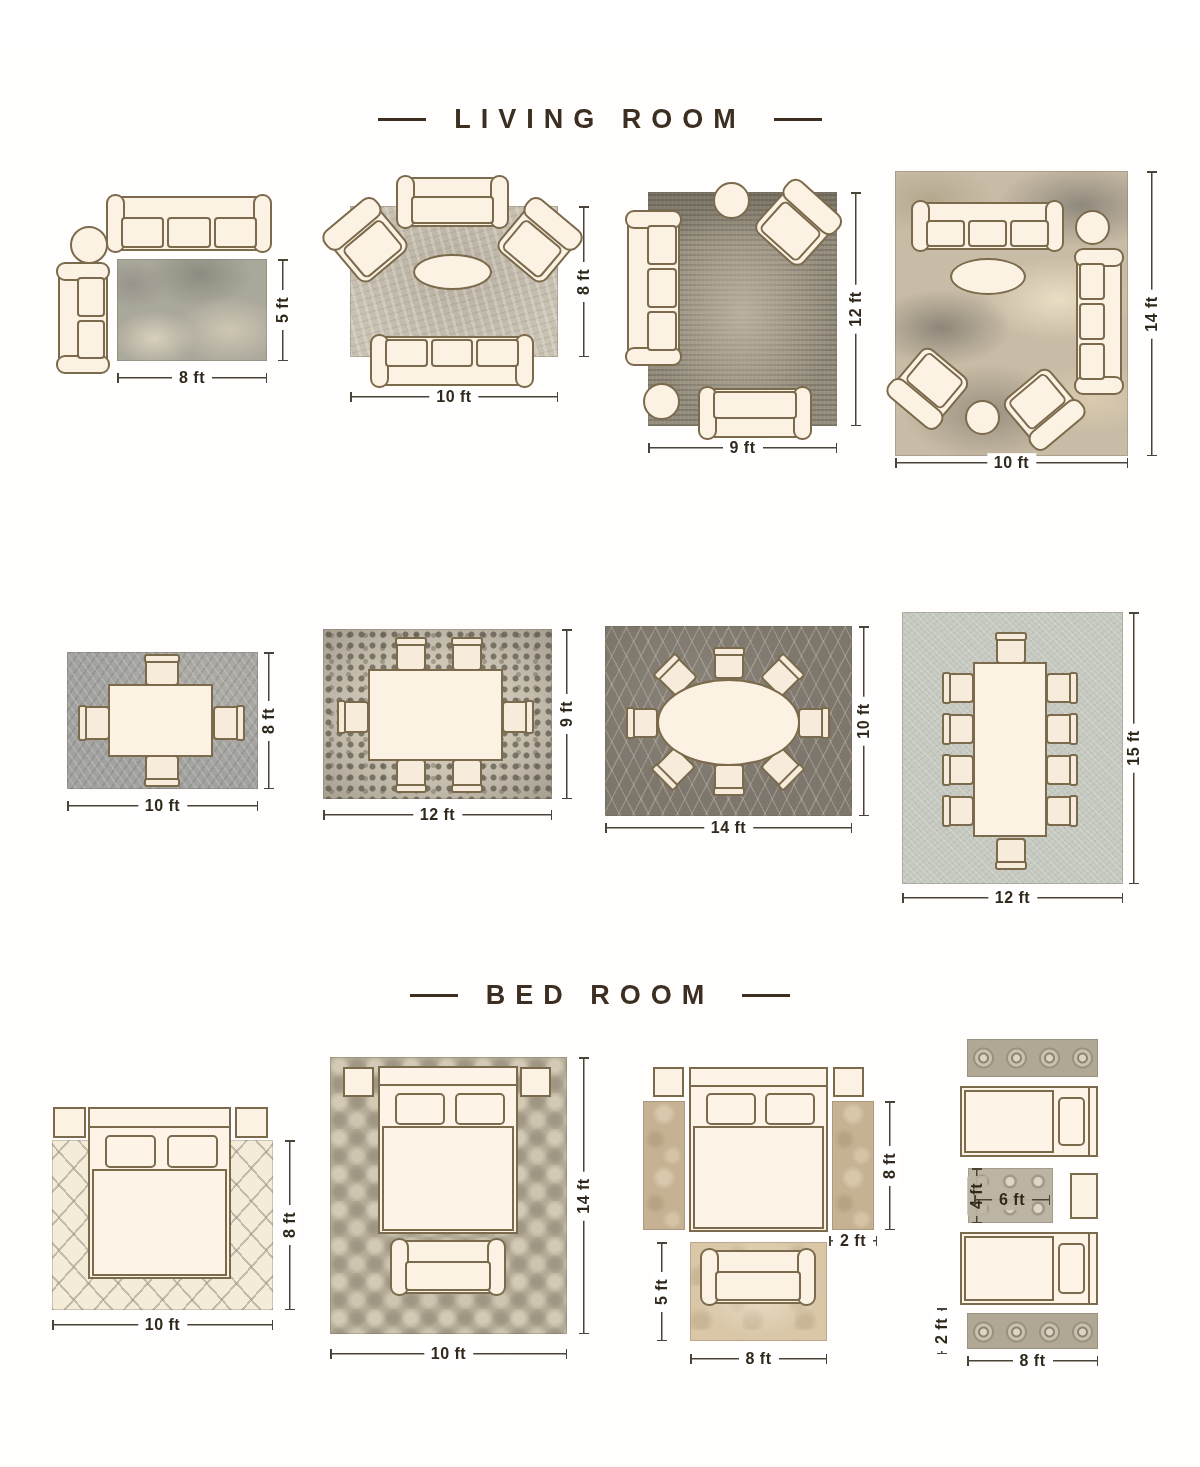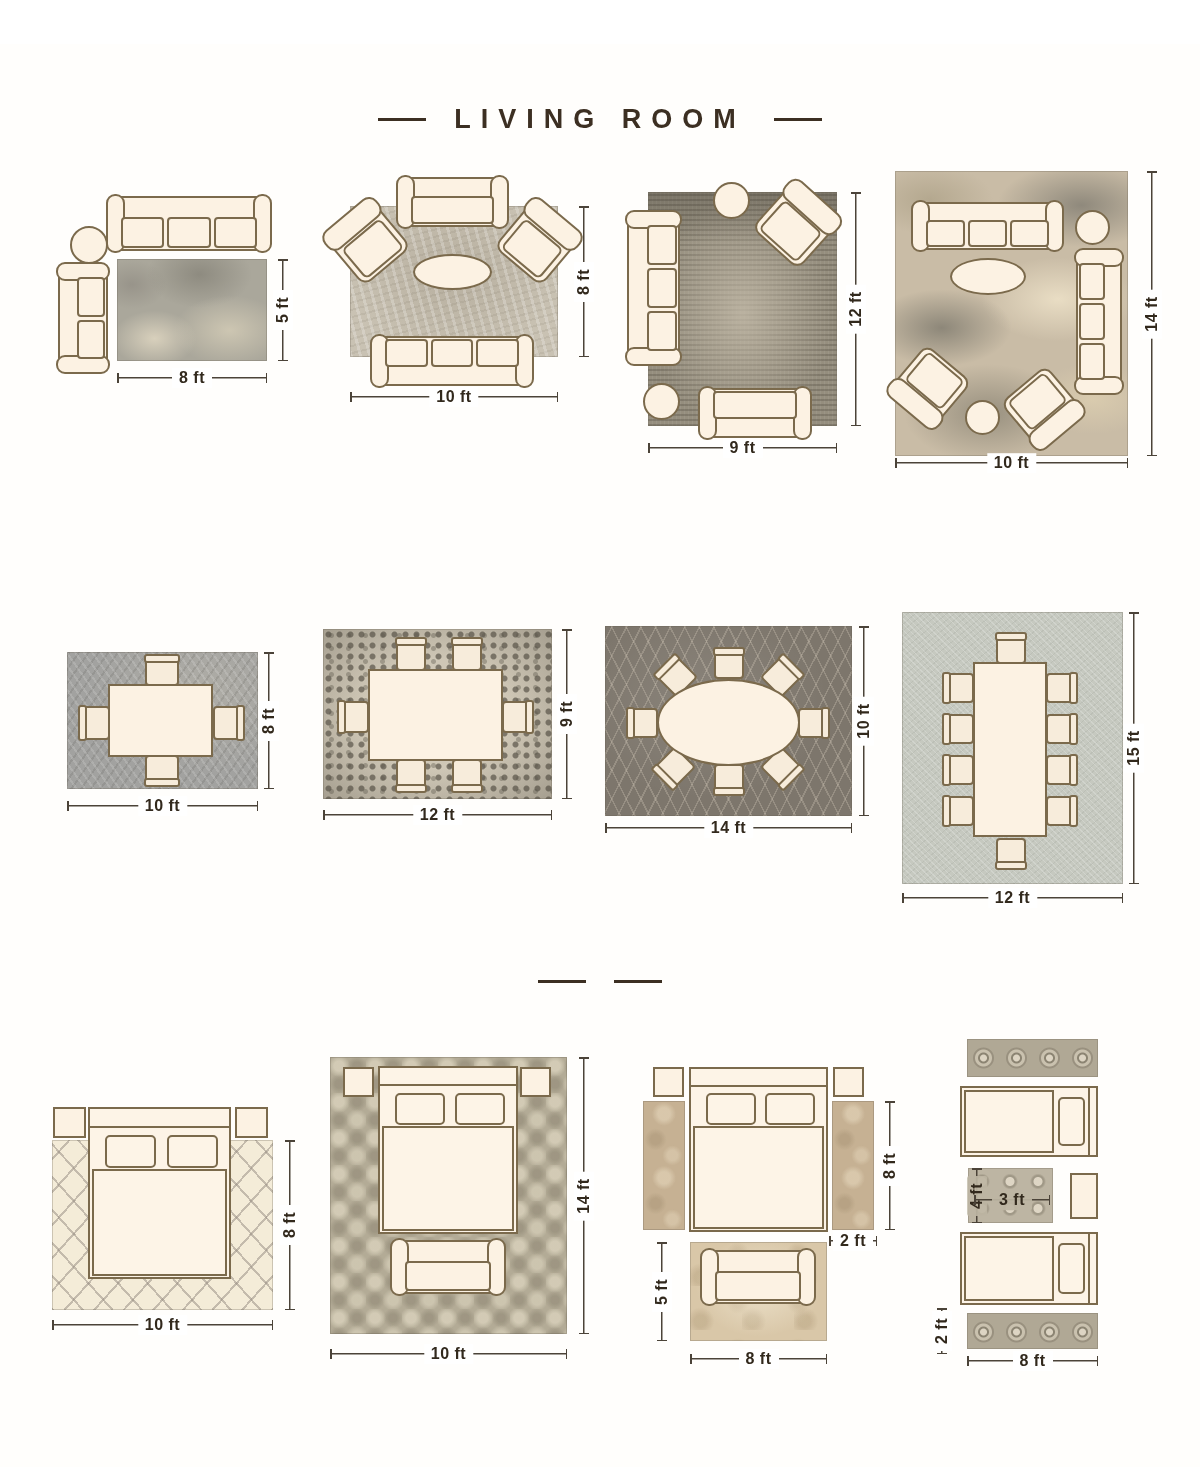--- a/index.html
+++ b/index.html
@@ -349,20 +349,21 @@
     <div class="dim dim-v" style="left:1128px;top:568px;height:272px">
       <span class="dlbl">15 ft</span>
       </div>
     <div class="dim dim-h" style="left:902px;top:848px;width:221px">
       <span class="dlbl">12 ft</span>
       </div>
   </div>
 
   <div class="sec-title" style="top:936px">
     <i class="dash"></i>
+    <h2>BED ROOM</h2>
     <i class="dash"></i>
   </div>
 
   <div class="group">
     <div class="rug rug-b1" style="left:52px;top:1096px;width:221px;height:170px"></div>
     <div class="furn" style="left:53px;top:1063px;width:33px;height:31px"></div>
     <div class="furn" style="left:235px;top:1063px;width:33px;height:31px"></div>
     <div class="bed" style="left:88px;top:1063px;width:143px;height:172px">
       <i class="frame"></i>
         <i class="hb"></i>
@@ -454,21 +455,21 @@
       <i class="frame"></i>
         <i class="blanket"></i>
       <i class="pil"></i>
       <i class="hb"></i>
     </div>
     <div class="rug rug-b4r" style="left:967px;top:1269px;width:131px;height:36px"></div>
     <div class="dim dim-v on-rug" style="left:971px;top:1124px;height:55px">
       <span class="dlbl">4 ft</span>
       </div>
     <div class="dim dim-h on-rug" style="left:974px;top:1150px;width:76px">
-      <span class="dlbl">3 ft</span>
+      <span class="dlbl">6 ft</span>
       </div>
     <div class="dim dim-v" style="left:936px;top:1264px;height:46px">
       <span class="dlbl">2 ft</span>
       </div>
     <div class="dim dim-h" style="left:967px;top:1311px;width:131px">
       <span class="dlbl">8 ft</span>
       </div>
   </div>
 
 </div>

